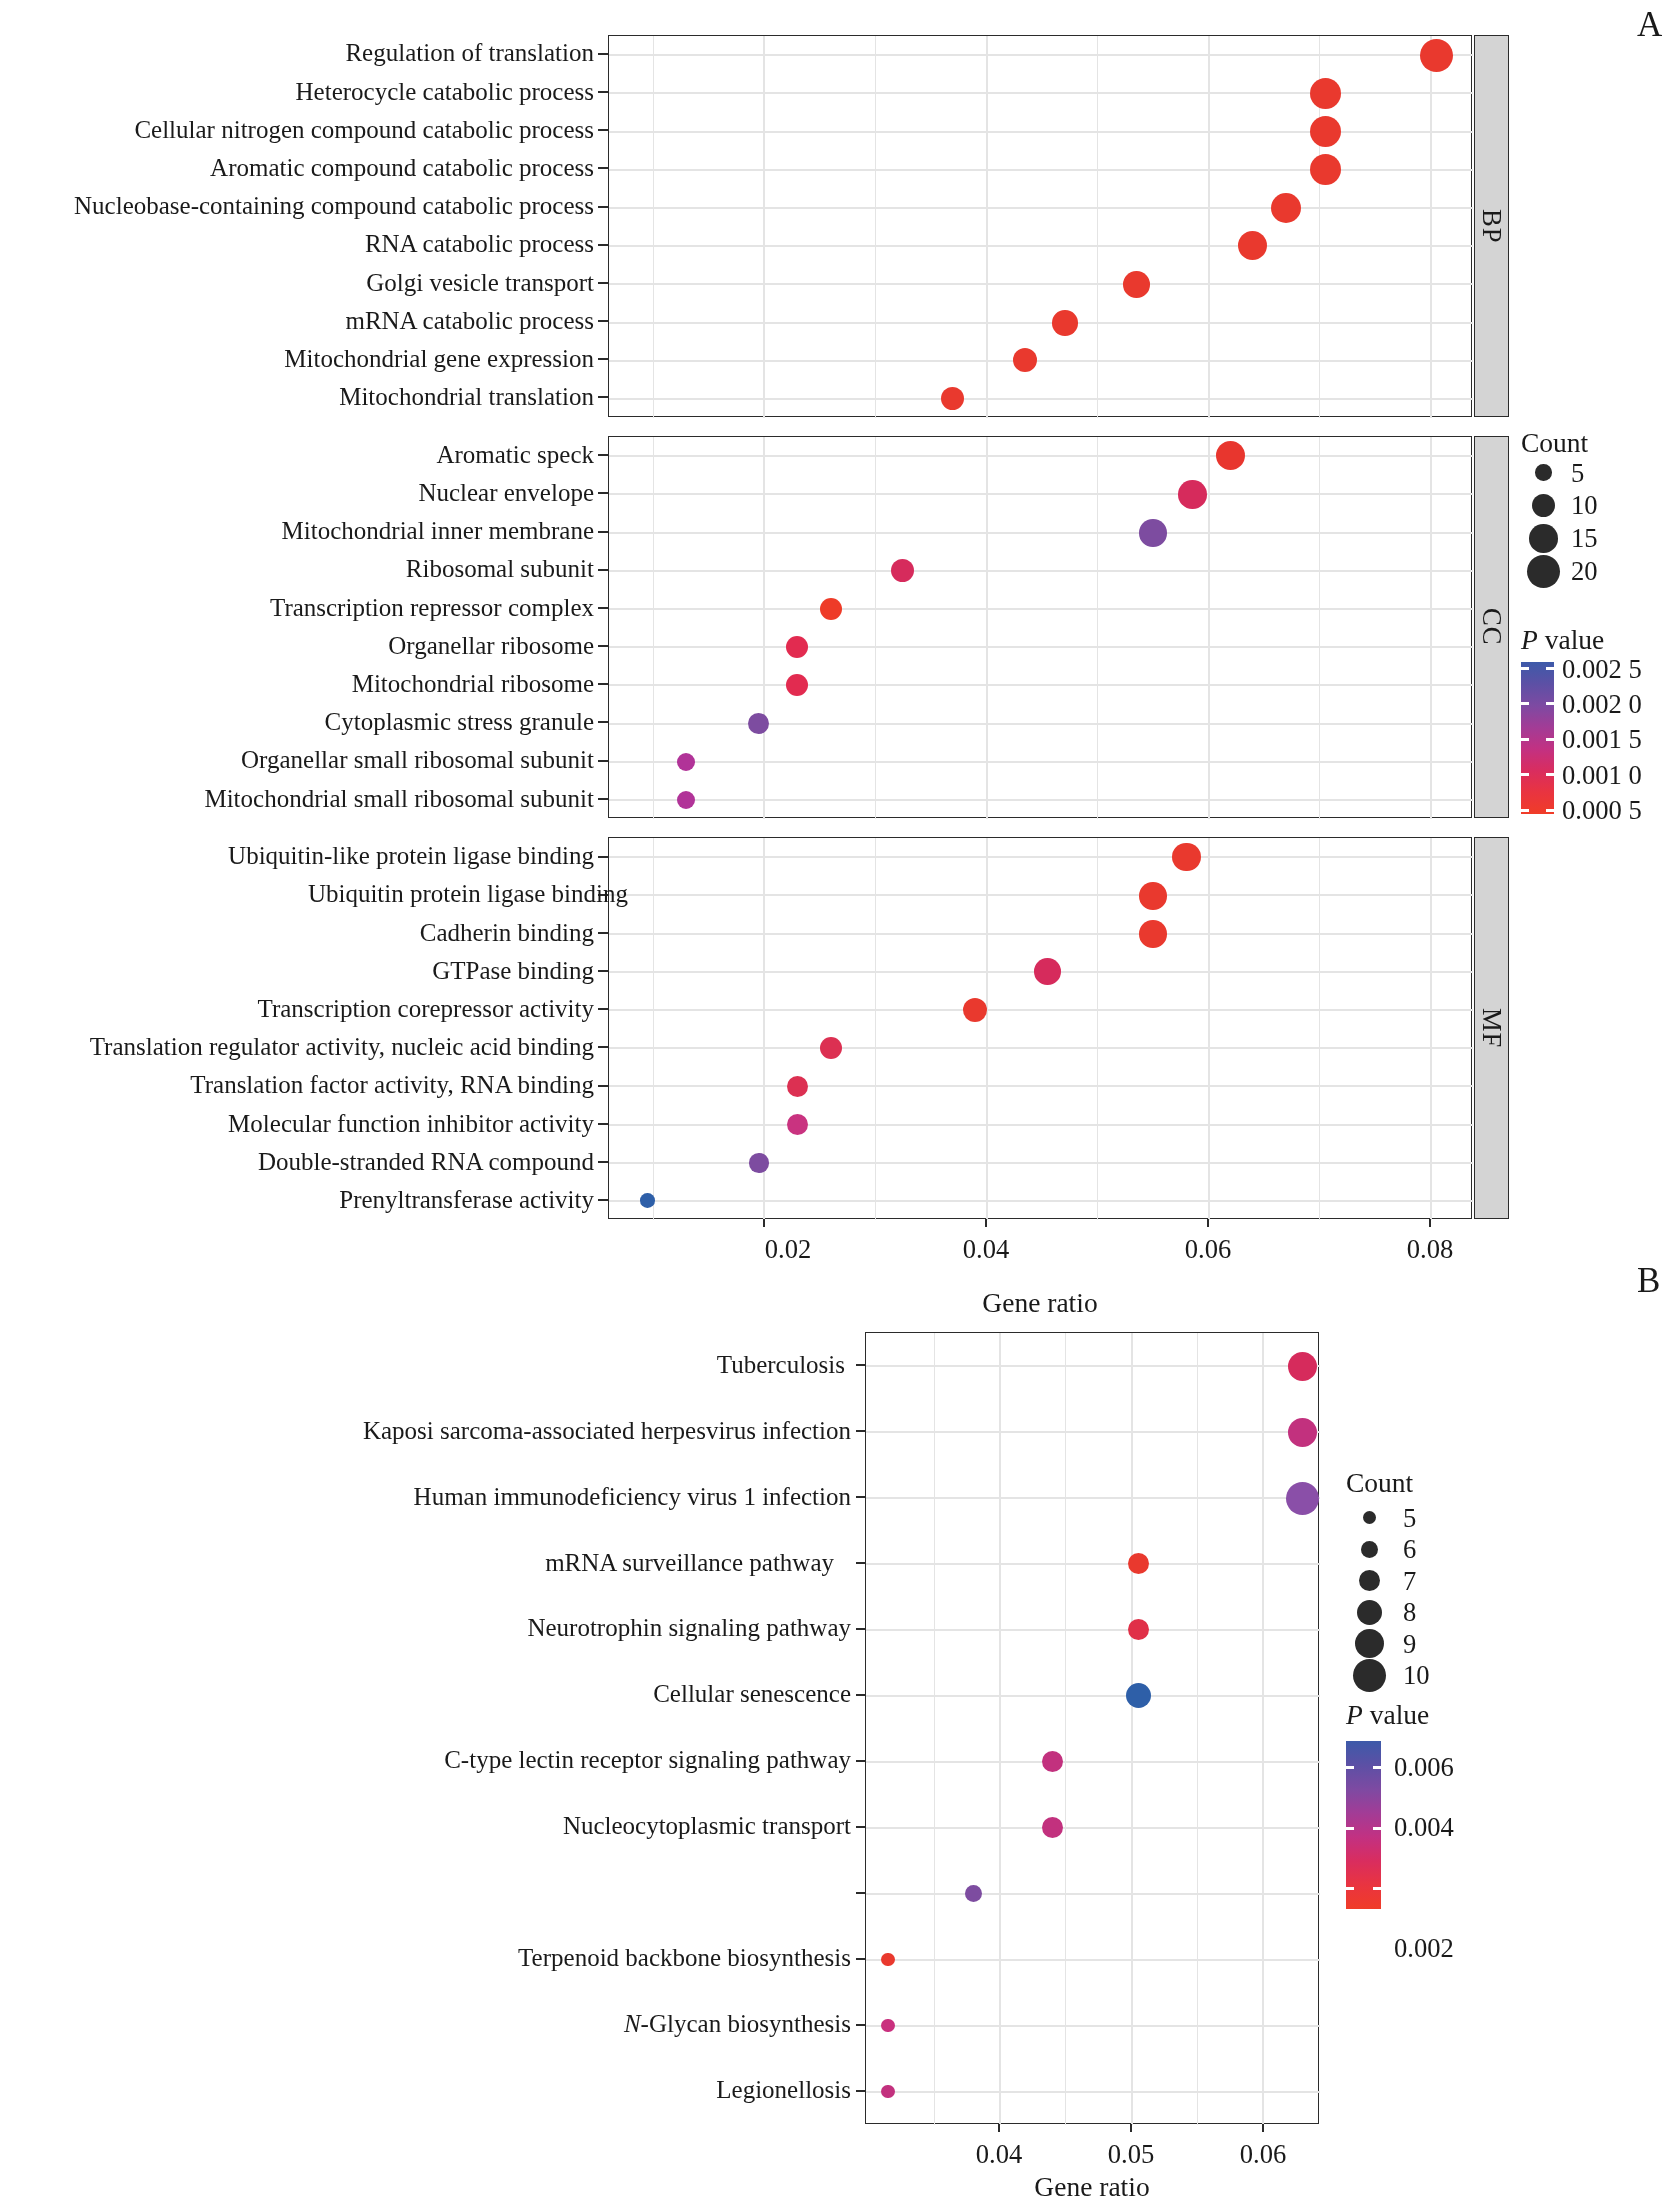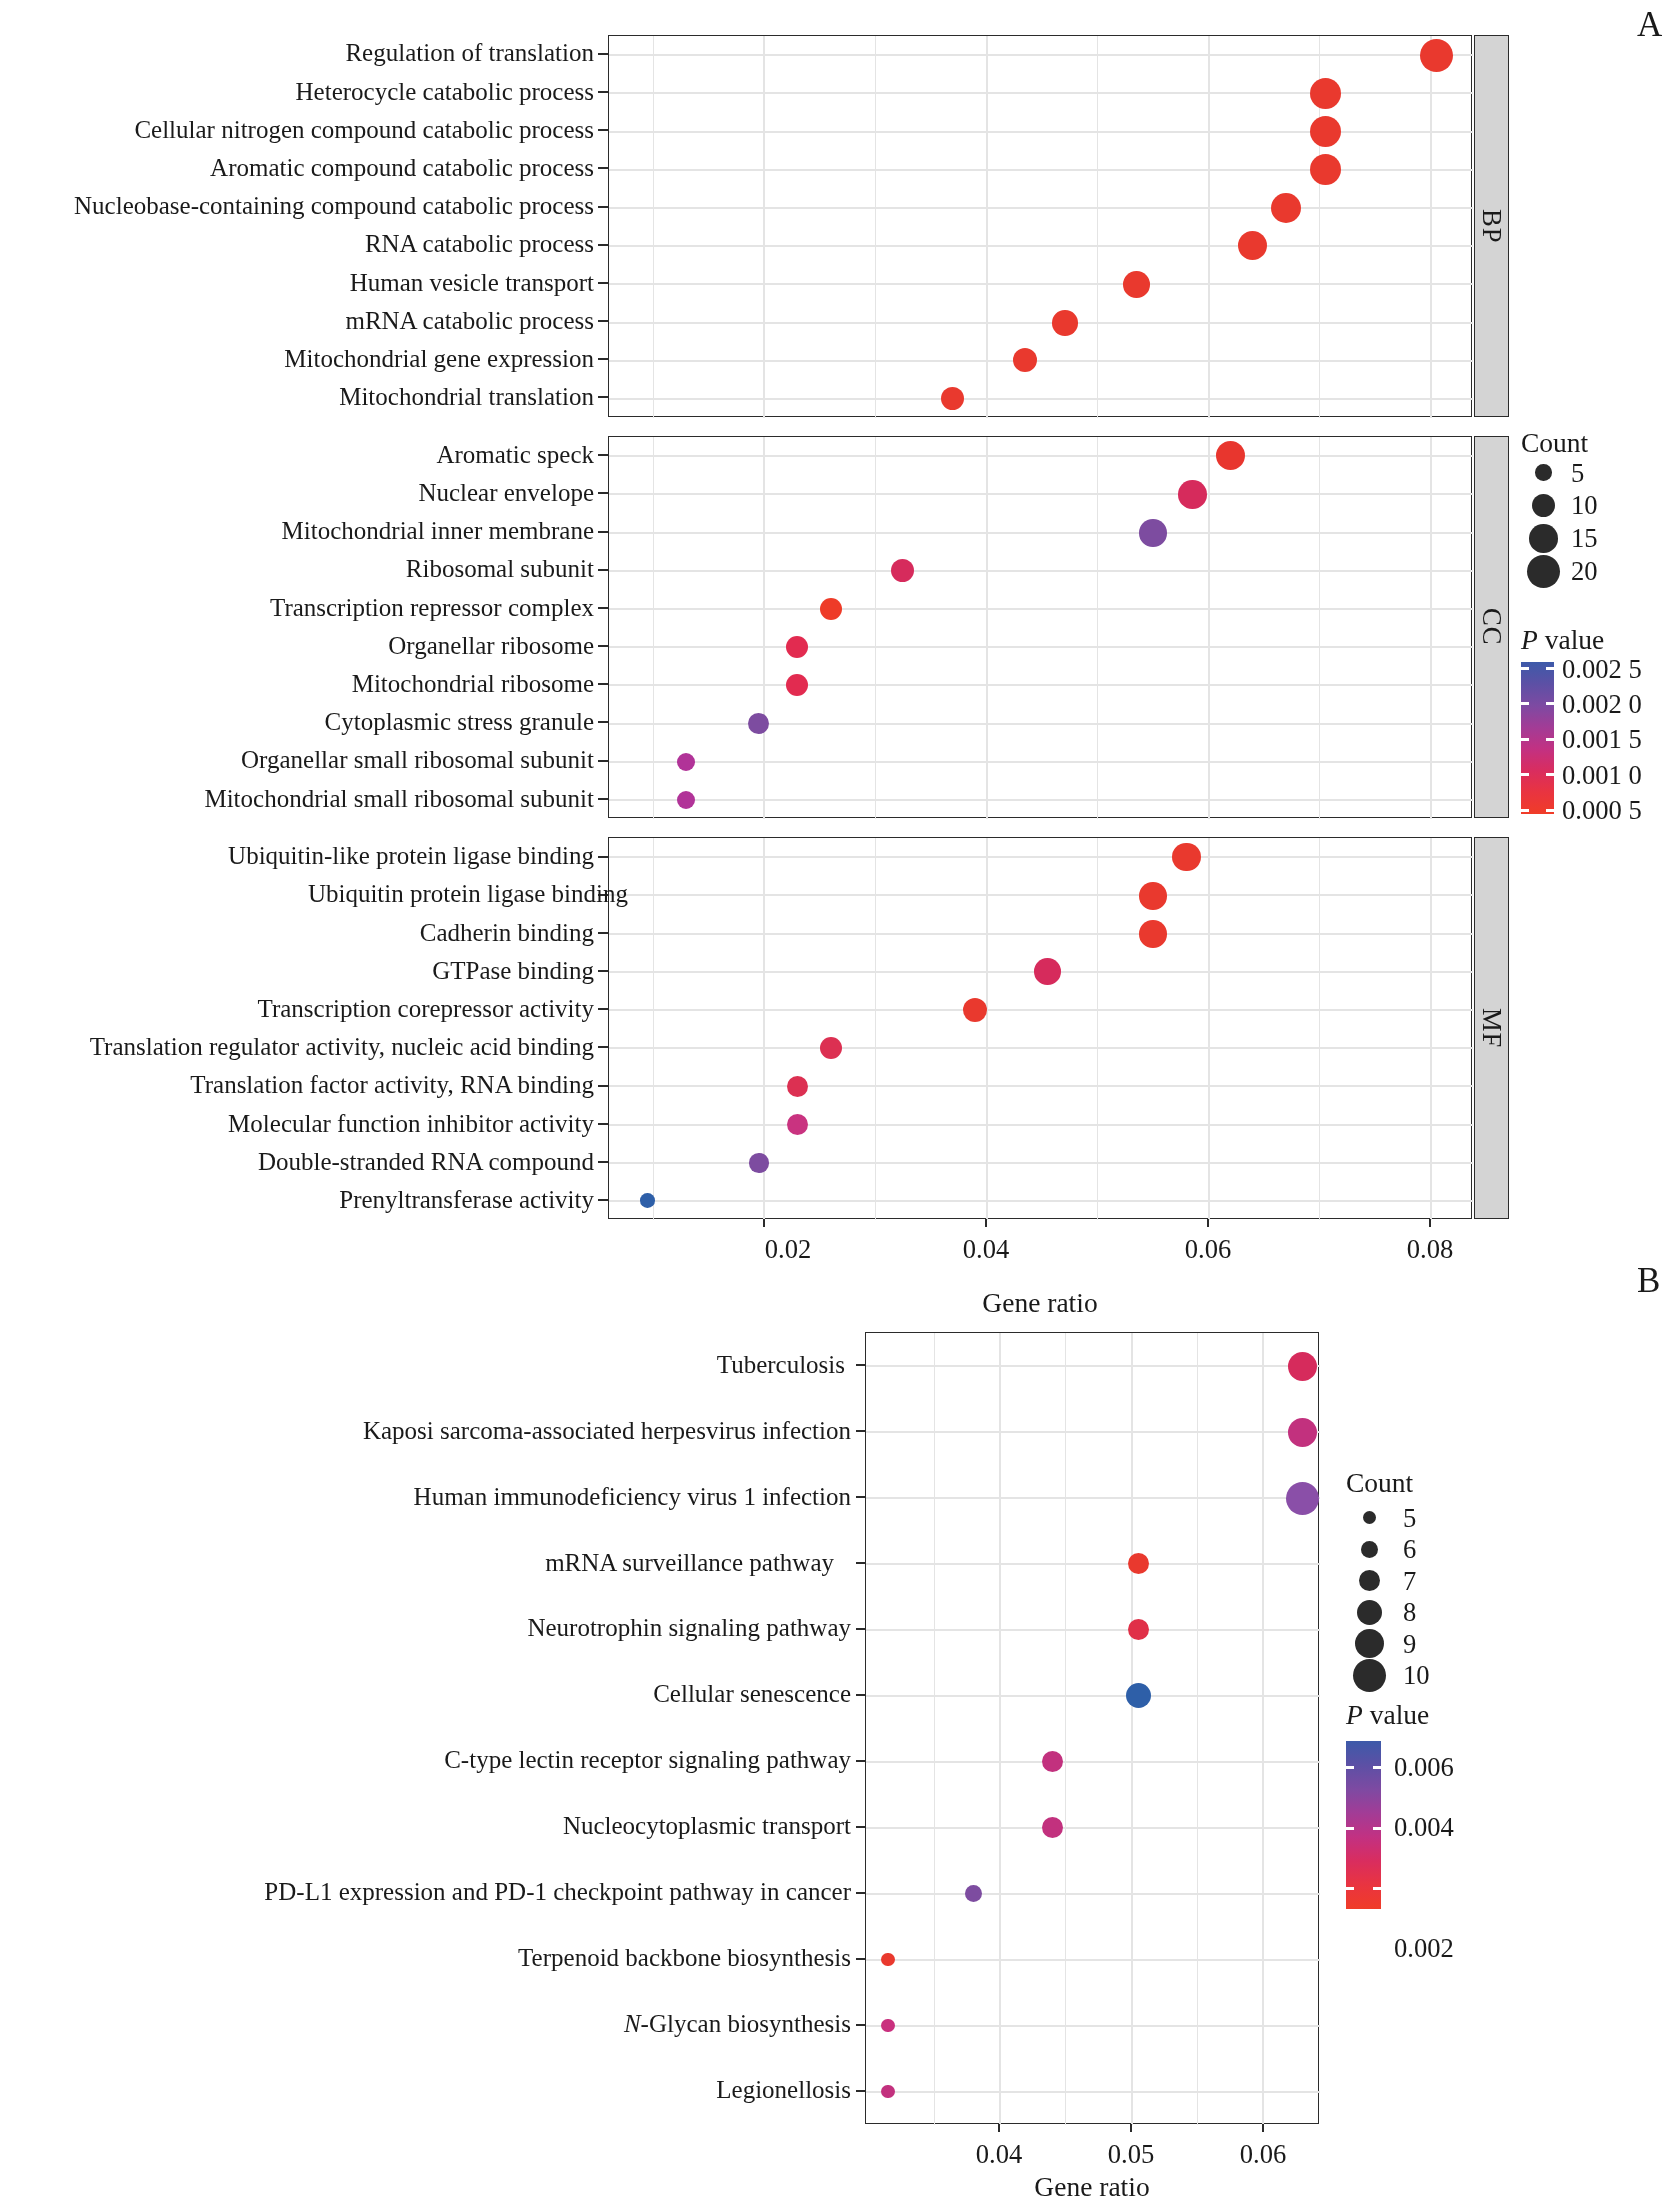--- a/index.html
+++ b/index.html
@@ -74,21 +74,21 @@
     <div class="ylab" style="right: 1082px; top: 78px;">Heterocycle catabolic process</div>
     <div class="ytick" style="left: 598px; top: 129px; width: 9.8px;"></div>
     <div class="ylab" style="right: 1082px; top: 116px;">Cellular nitrogen compound catabolic process</div>
     <div class="ytick" style="left: 598px; top: 167px; width: 9.8px;"></div>
     <div class="ylab" style="right: 1082px; top: 154px;">Aromatic compound catabolic process</div>
     <div class="ytick" style="left: 598px; top: 206px; width: 9.8px;"></div>
     <div class="ylab" style="right: 1082px; top: 192px;">Nucleobase-containing compound catabolic process</div>
     <div class="ytick" style="left: 598px; top: 244px; width: 9.8px;"></div>
     <div class="ylab" style="right: 1082px; top: 230px;">RNA catabolic process</div>
     <div class="ytick" style="left: 598px; top: 282px; width: 9.8px;"></div>
-    <div class="ylab" style="right: 1082px; top: 269px;">Human vesicle transport</div>
+    <div class="ylab" style="right: 1082px; top: 269px;">Golgi vesicle transport</div>
     <div class="ytick" style="left: 598px; top: 320px; width: 9.8px;"></div>
     <div class="ylab" style="right: 1082px; top: 307px;">mRNA catabolic process</div>
     <div class="ytick" style="left: 598px; top: 358px; width: 9.8px;"></div>
     <div class="ylab" style="right: 1082px; top: 345px;">Mitochondrial gene expression</div>
     <div class="ytick" style="left: 598px; top: 396px; width: 9.8px;"></div>
     <div class="ylab" style="right: 1082px; top: 383px;">Mitochondrial translation</div>
     <div class="strip" style="left: 1474px; top: 35px; width: 35px; height: 382px;">
       <div class="striplab">BP</div>
     </div>
     <div class="facet" style="left: 608px; top: 436px; width: 864px; height: 382px;">
@@ -274,21 +274,20 @@
     <div class="ylab" style="right: 842px; top: 1549px;">mRNA surveillance pathway</div>
     <div class="ytick" style="left: 856px; top: 1628px; width: 9.8px;"></div>
     <div class="ylab" style="right: 825px; top: 1614px;">Neurotrophin signaling pathway</div>
     <div class="ytick" style="left: 856px; top: 1694px; width: 9.8px;"></div>
     <div class="ylab" style="right: 825px; top: 1680px;">Cellular senescence</div>
     <div class="ytick" style="left: 856px; top: 1760px; width: 9.8px;"></div>
     <div class="ylab" style="right: 825px; top: 1746px;">C-type lectin receptor signaling pathway</div>
     <div class="ytick" style="left: 856px; top: 1826px; width: 9.8px;"></div>
     <div class="ylab" style="right: 825px; top: 1812px;">Nucleocytoplasmic transport</div>
     <div class="ytick" style="left: 856px; top: 1892px; width: 9.8px;"></div>
-    <div class="ylab" style="right: 825px; top: 1878px;">PD-L1 expression and PD-1 checkpoint pathway in cancer</div>
     <div class="ytick" style="left: 856px; top: 1958px; width: 9.8px;"></div>
     <div class="ylab" style="right: 825px; top: 1944px;">Terpenoid backbone biosynthesis</div>
     <div class="ytick" style="left: 856px; top: 2024px; width: 9.8px;"></div>
     <div class="ylab" style="right: 825px; top: 2010px;"><i>N</i>-Glycan biosynthesis</div>
     <div class="ytick" style="left: 856px; top: 2090px; width: 9.8px;"></div>
     <div class="ylab" style="right: 825px; top: 2076px;">Legionellosis</div>
     <div class="xtick" style="left: 998px; top: 2124px; height: 8px;"></div>
     <div class="xticklab" style="left: 999px; top: 2139px;">0.04</div>
     <div class="xtick" style="left: 1130px; top: 2124px; height: 8px;"></div>
     <div class="xticklab" style="left: 1131px; top: 2139px;">0.05</div>

